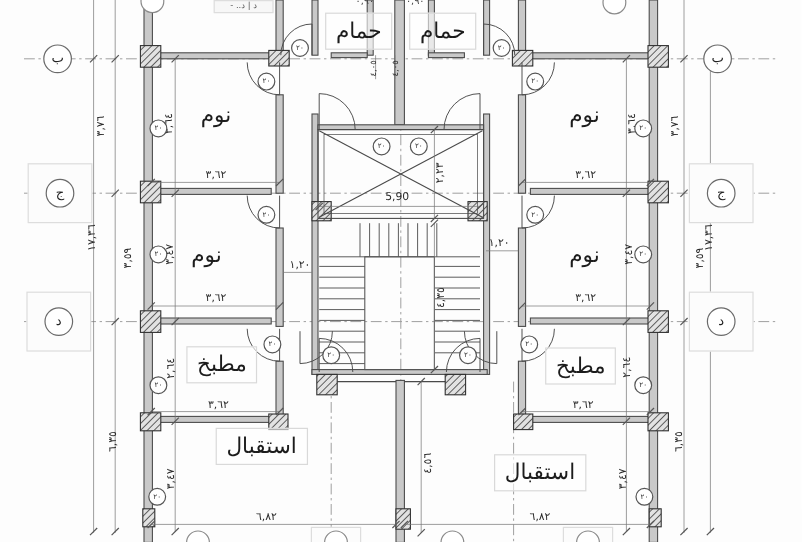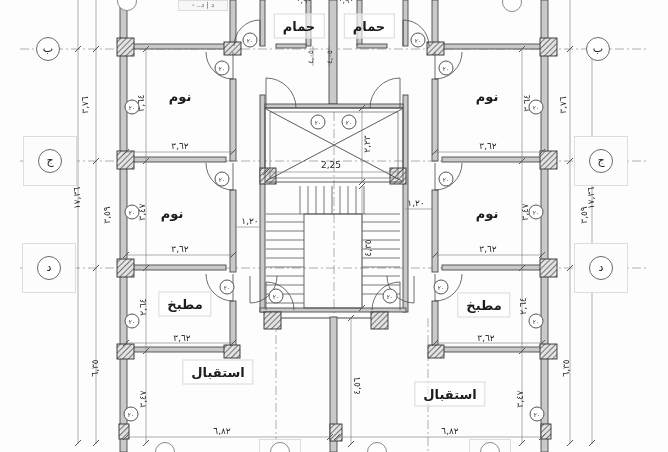--- a/index.html
+++ b/index.html
@@ -1,20 +1,20 @@
 <!DOCTYPE html>
 <html><head>
 <meta charset="utf-8">
 <style>
   html,body{margin:0;padding:0;background:#fff;}
   #canvas{position:relative;width:668px;height:452px;background:#fdfdfd;overflow:hidden;
           font-family:"DejaVu Sans","Liberation Sans",sans-serif;}
   #plan-svg{position:absolute;left:0;top:0;}
   .lbl{position:absolute;transform:translate(-50%,-50%);color:#1c1c1c;white-space:nowrap;}
-  .room{font-size:13px;font-weight:bold;letter-spacing:1px;padding:4px 8px;}
+  .room{font-size:18px;font-weight:normal;letter-spacing:1px;padding:4px 8px;}
   .room.boxed{border:1px solid #d9d9d9;background:rgba(255,255,255,.6);}
   .dim{font-size:9px;color:#2a2a2a;}
   .dim.rot{transform:translate(-50%,-50%) rotate(-90deg);}
   .dim.small{font-size:7px;transform:translate(-50%,-50%) rotate(-90deg);}
   .bubble{position:absolute;width:22px;height:22px;border:1.2px solid #6a6a6a;border-radius:50%;
           background:#fff;color:#222;font-size:11px;line-height:22px;text-align:center;
           transform:translate(-50%,-50%);}
   .bubble.cut{width:18px;height:18px;font-size:9px;line-height:18px;border-color:#8a8a8a;}
   .selbox{position:absolute;border:1px solid #ddd;background:#fcfcfc;transform:translate(-50%,-50%);}
   .tag{position:absolute;width:13px;height:13px;border:1px solid #555;border-radius:50%;
@@ -260,21 +260,21 @@
       <div class="selbox" style="left: 601px; top: 161px; width: 52px; height: 48px;"></div>
       <div class="bubble" style="left: 601px; top: 161px;">ج</div>
       <div class="selbox" style="left: 601px; top: 268px; width: 52px; height: 48px;"></div>
       <div class="bubble" style="left: 601px; top: 268px;">د</div>
       <div class="lbl dim" style="left: 180px; top: 146px;">٣,٦٢</div>
       <div class="lbl dim" style="left: 488px; top: 146px;">٣,٦٢</div>
       <div class="lbl dim" style="left: 180px; top: 249px;">٣,٦٢</div>
       <div class="lbl dim" style="left: 488px; top: 249px;">٣,٦٢</div>
       <div class="lbl dim" style="left: 182px; top: 338px;">٣,٦٢</div>
       <div class="lbl dim" style="left: 486px; top: 338px;">٣,٦٢</div>
-      <div class="lbl dim" style="left: 331px; top: 165px;">2,25</div>
+      <div class="lbl dim" style="left: 331px; top: 165px;">5,90</div>
       <div class="lbl dim" style="left: 222px; top: 431px;">٦,٨٢</div>
       <div class="lbl dim" style="left: 450px; top: 431px;">٦,٨٢</div>
       <div class="lbl dim" style="left: 250px; top: 221px;">١,٢٠</div>
       <div class="lbl dim" style="left: 416px; top: 203px;">١,٢٠</div>
       <div class="lbl dim rot" style="left: 85px; top: 105px;">٣,٧٦</div>
       <div class="lbl dim rot" style="left: 107px; top: 215px;">٣,٥٩</div>
       <div class="lbl dim rot" style="left: 95px; top: 368px;">٦,٣٥</div>
       <div class="lbl dim rot" style="left: 77px; top: 198px;">١٧,٣٦</div>
       <div class="lbl dim rot" style="left: 563px; top: 105px;">٣,٧٦</div>
       <div class="lbl dim rot" style="left: 584px; top: 215px;">٣,٥٩</div>

